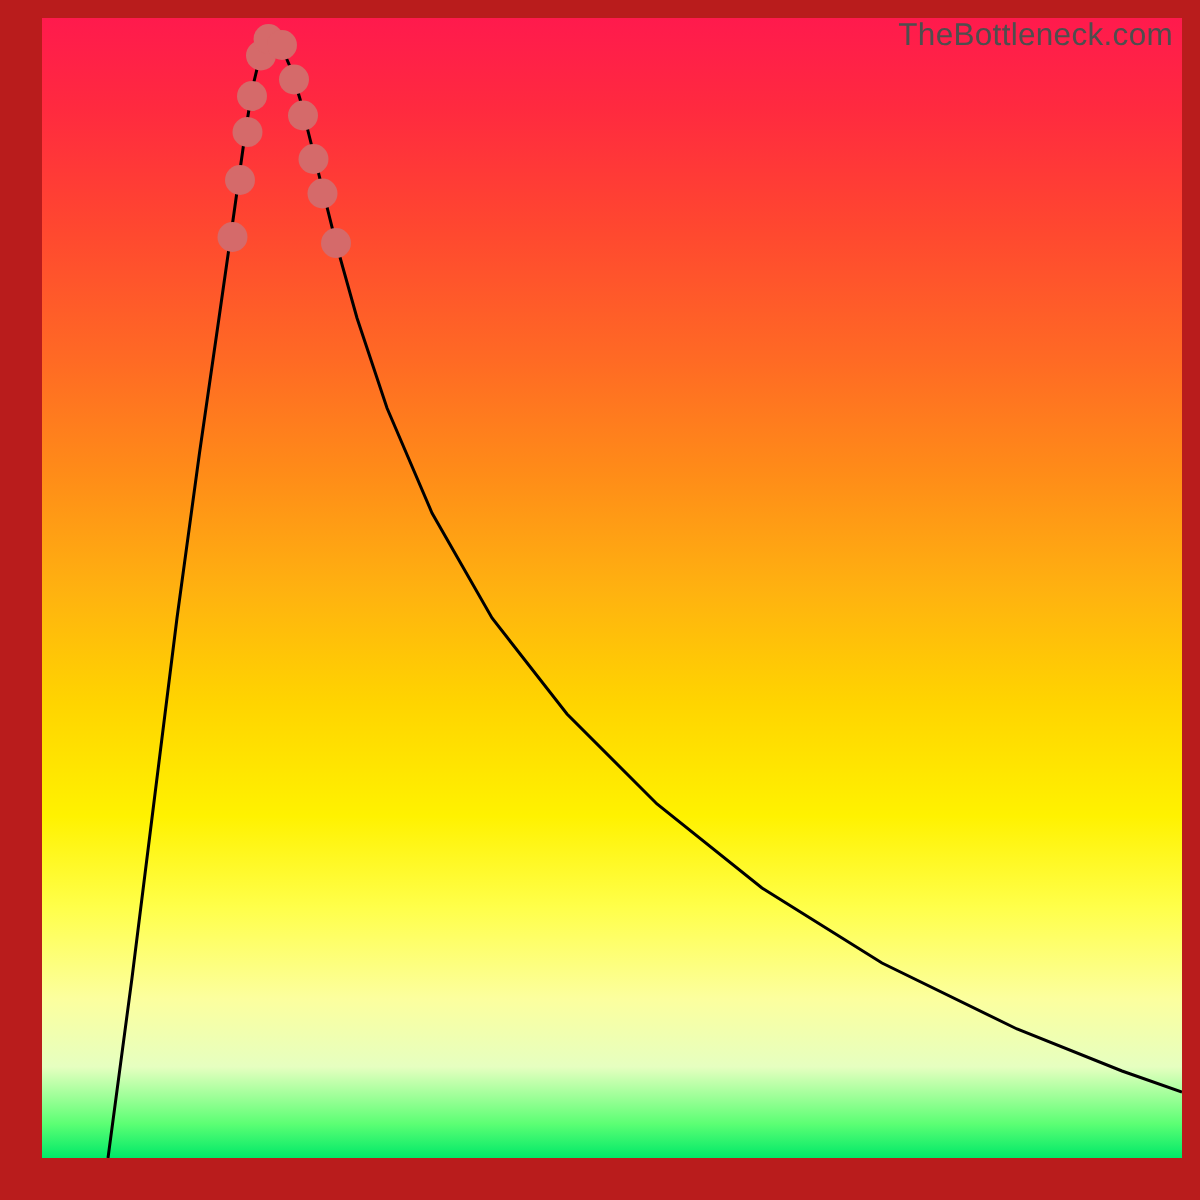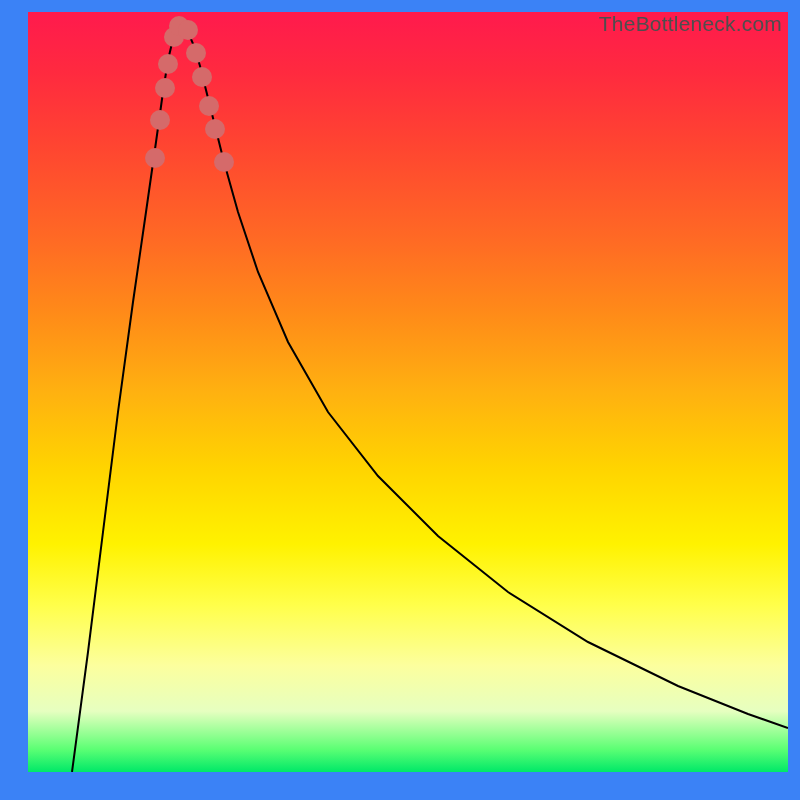--- a/index.html
+++ b/index.html
@@ -8,21 +8,21 @@
     width: 800px;
     height: 800px;
     overflow: hidden;
     background: #000;
     font-family: Arial, Helvetica, sans-serif;
   }
   .frame {
     position: relative;
     width: 800px;
     height: 800px;
-    background: #3b82f6;
+    background: #b91c1c;
   }
   .plot {
     position: absolute;
     left: 28px;
     top: 12px;
     width: 760px;
     height: 760px;
     background: linear-gradient(
       to bottom,
       #ff1a4d 0%,

